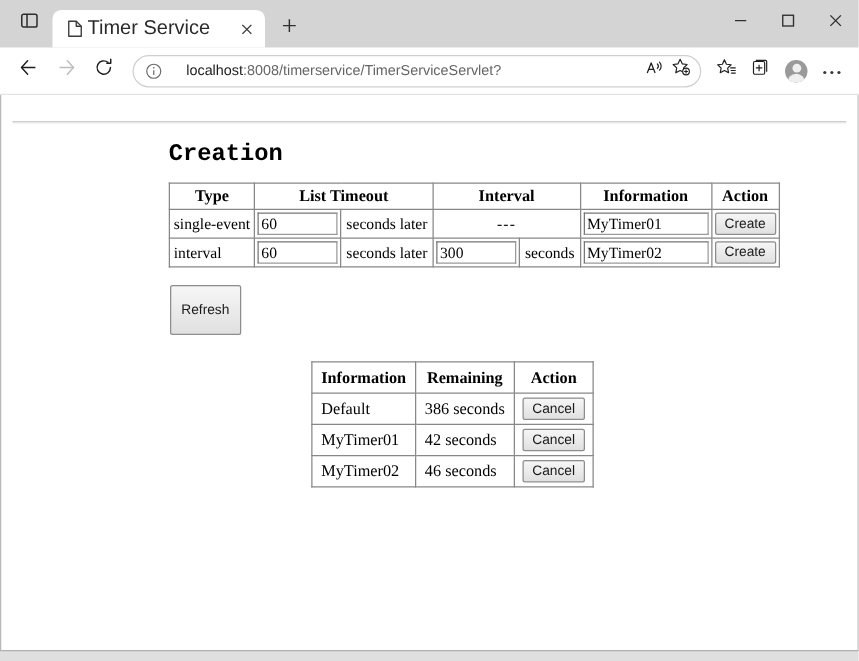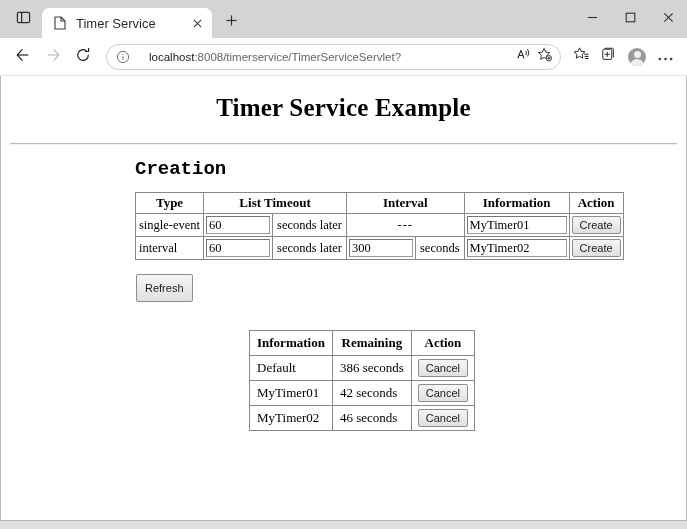--- a/index.html
+++ b/index.html
@@ -55,23 +55,23 @@
   }
   .tab-favicon {
     width: 16px;
     height: 16px;
     display: flex;
     align-items: center;
     justify-content: center;
     flex: 0 0 auto;
   }
   .tab-title {
-    font-size: 13px;
+    font-size: 16px;
     color: #2b2b2b;
-    margin-left: 8px;
+    margin-left: 2px;
     white-space: nowrap;
     overflow: hidden;
     text-overflow: ellipsis;
     flex: 1 1 auto;
   }
   .tab-close {
     width: 18px;
     height: 18px;
     display: flex;
     align-items: center;
@@ -305,23 +305,23 @@
     background-image: linear-gradient(#f6f6f6, #e0e0e0);
     border: 1px solid #8d8d8d;
     border-radius: 2px;
     padding: 1px 7px;
     color: #1a1a1a;
     cursor: pointer;
     line-height: 14px;
   }
 
   #refresh-btn {
-    margin: 14px 0 12px 135px;
+    margin: 14px 0 5px 135px;
     display: inline-block;
-    padding: 6px 8px;
+    padding: 12px 8px;
     font-size: 11px;
   }
 
   #list-table {
     margin: 16px 0 0 248px;
   }
   #list-table td {
     padding: 4px 7px;
     font-size: 13px;
     margin-left: 26px;
@@ -502,21 +502,20 @@
           <circle cx="9" cy="3" r="1.35" fill="#3a3a3a"></circle>
           <circle cx="15" cy="3" r="1.35" fill="#3a3a3a"></circle>
         </svg>
       </span>
     </div>
   </div>
 
   <div class="page-area">
     <div class="page-content">
 
-      <h1 class="page-title">Timer Service Example</h1>
       <hr class="rule">
 
       
       <h2 class="section">Creation</h2>
 
       <table class="grid" id="creation-table">
         <thead>
           <tr>
             <th>Type</th>
             <th colspan="2">List Timeout</th>

